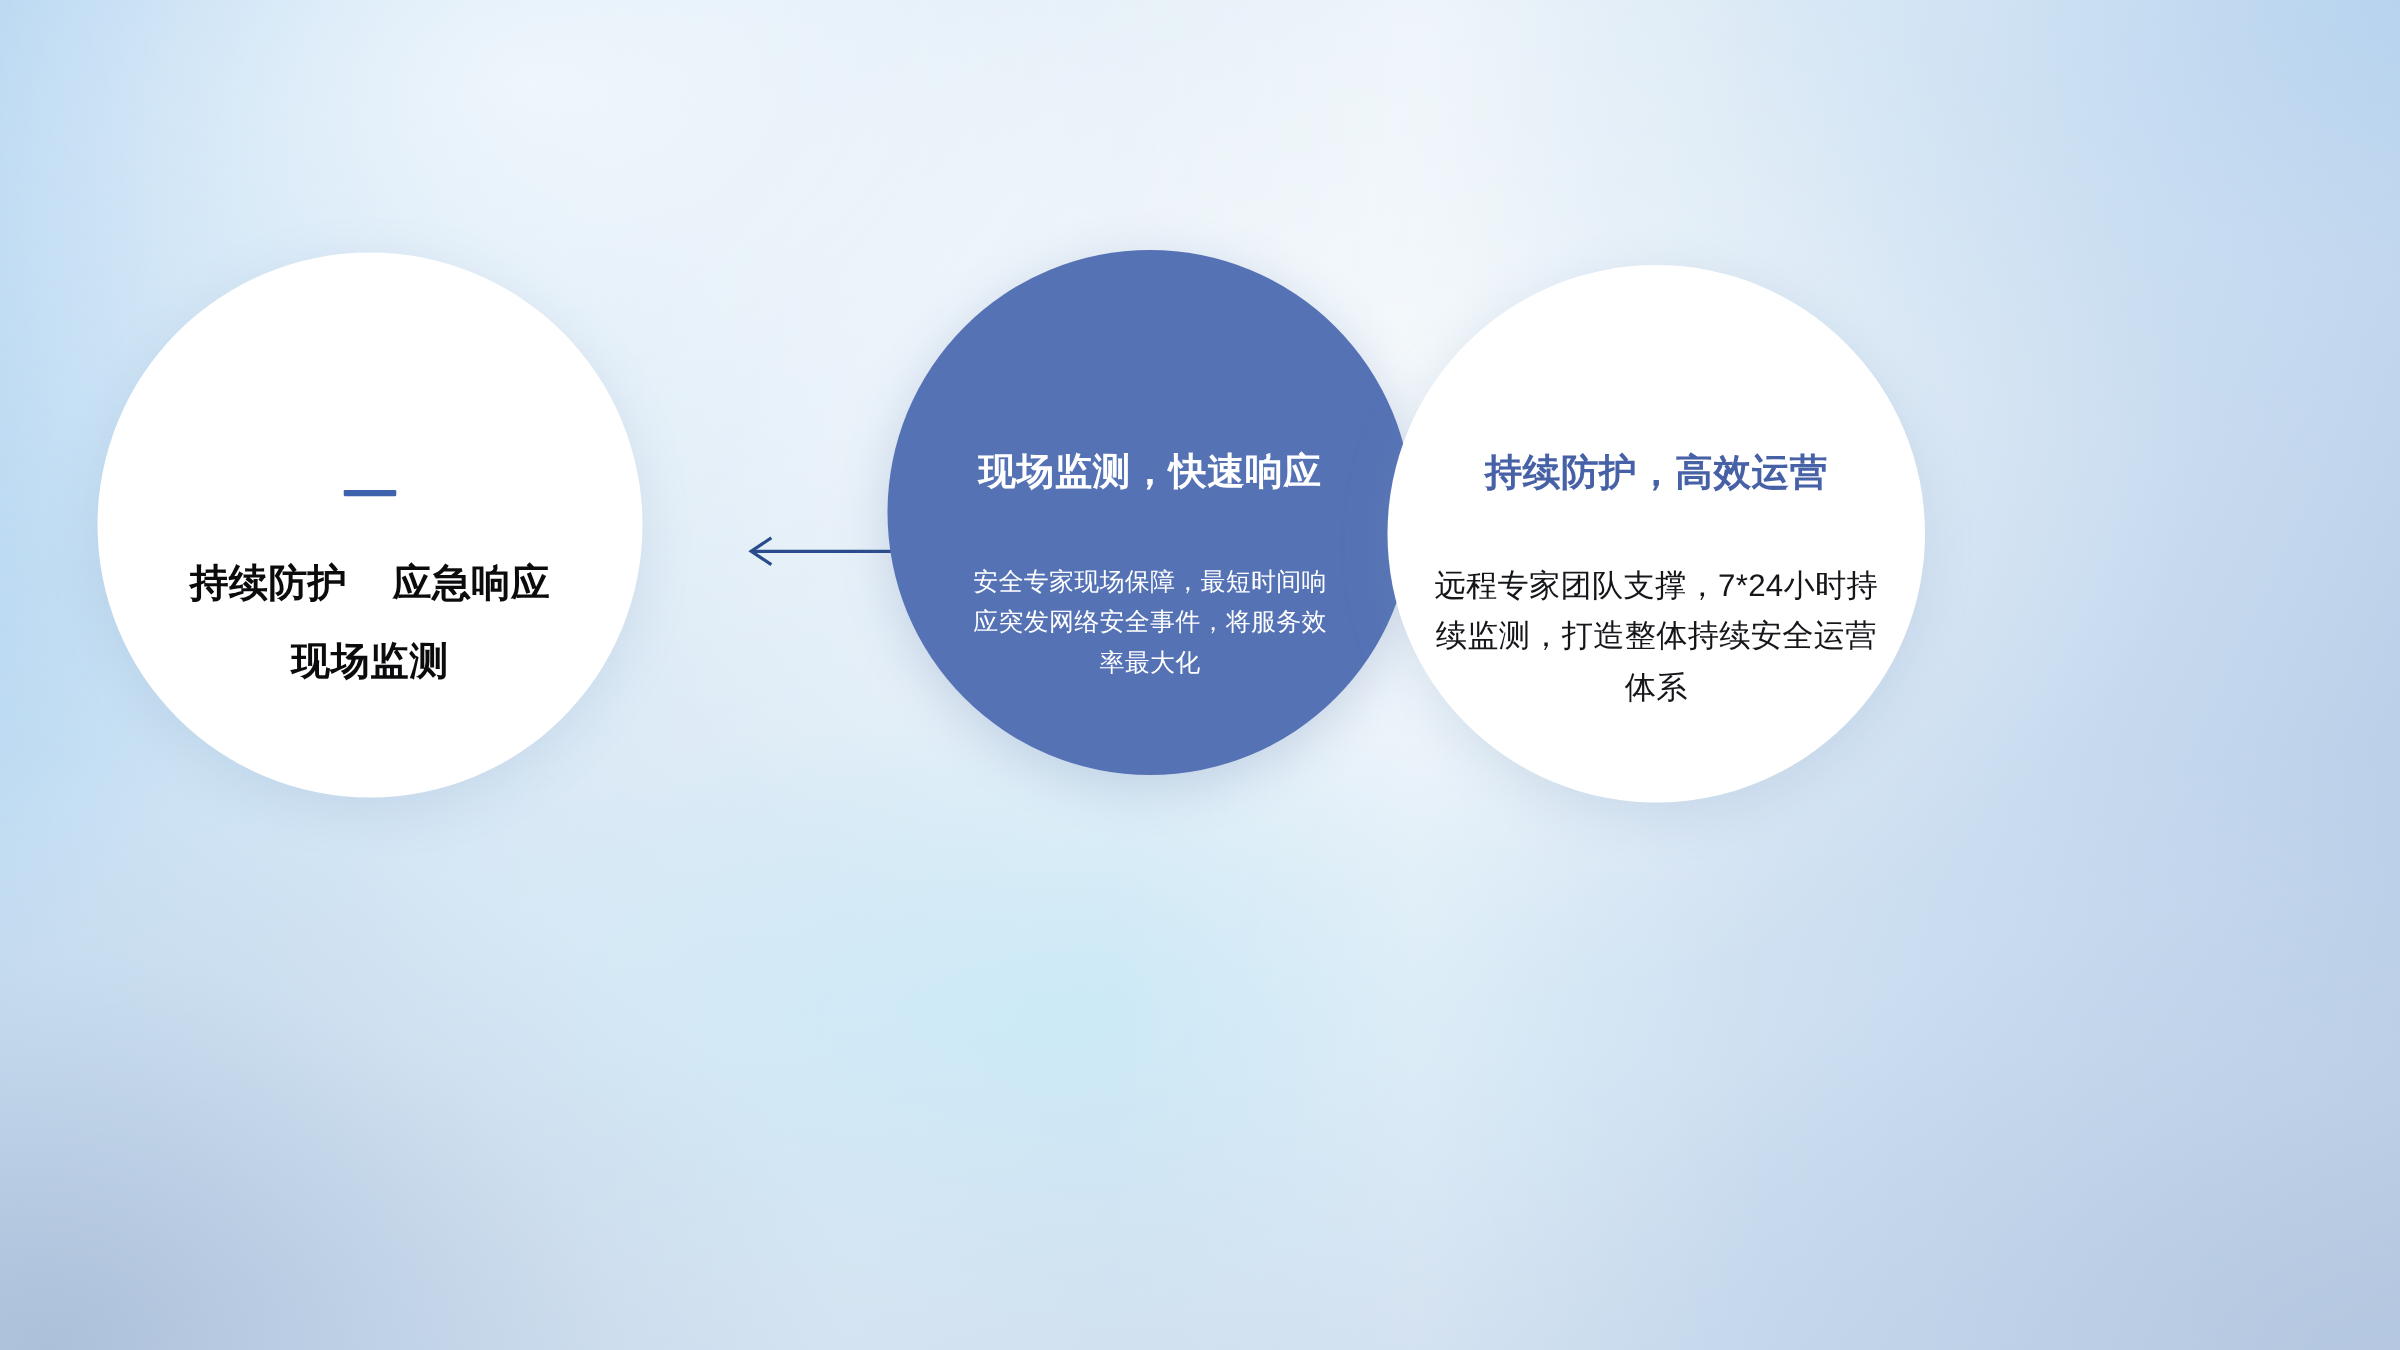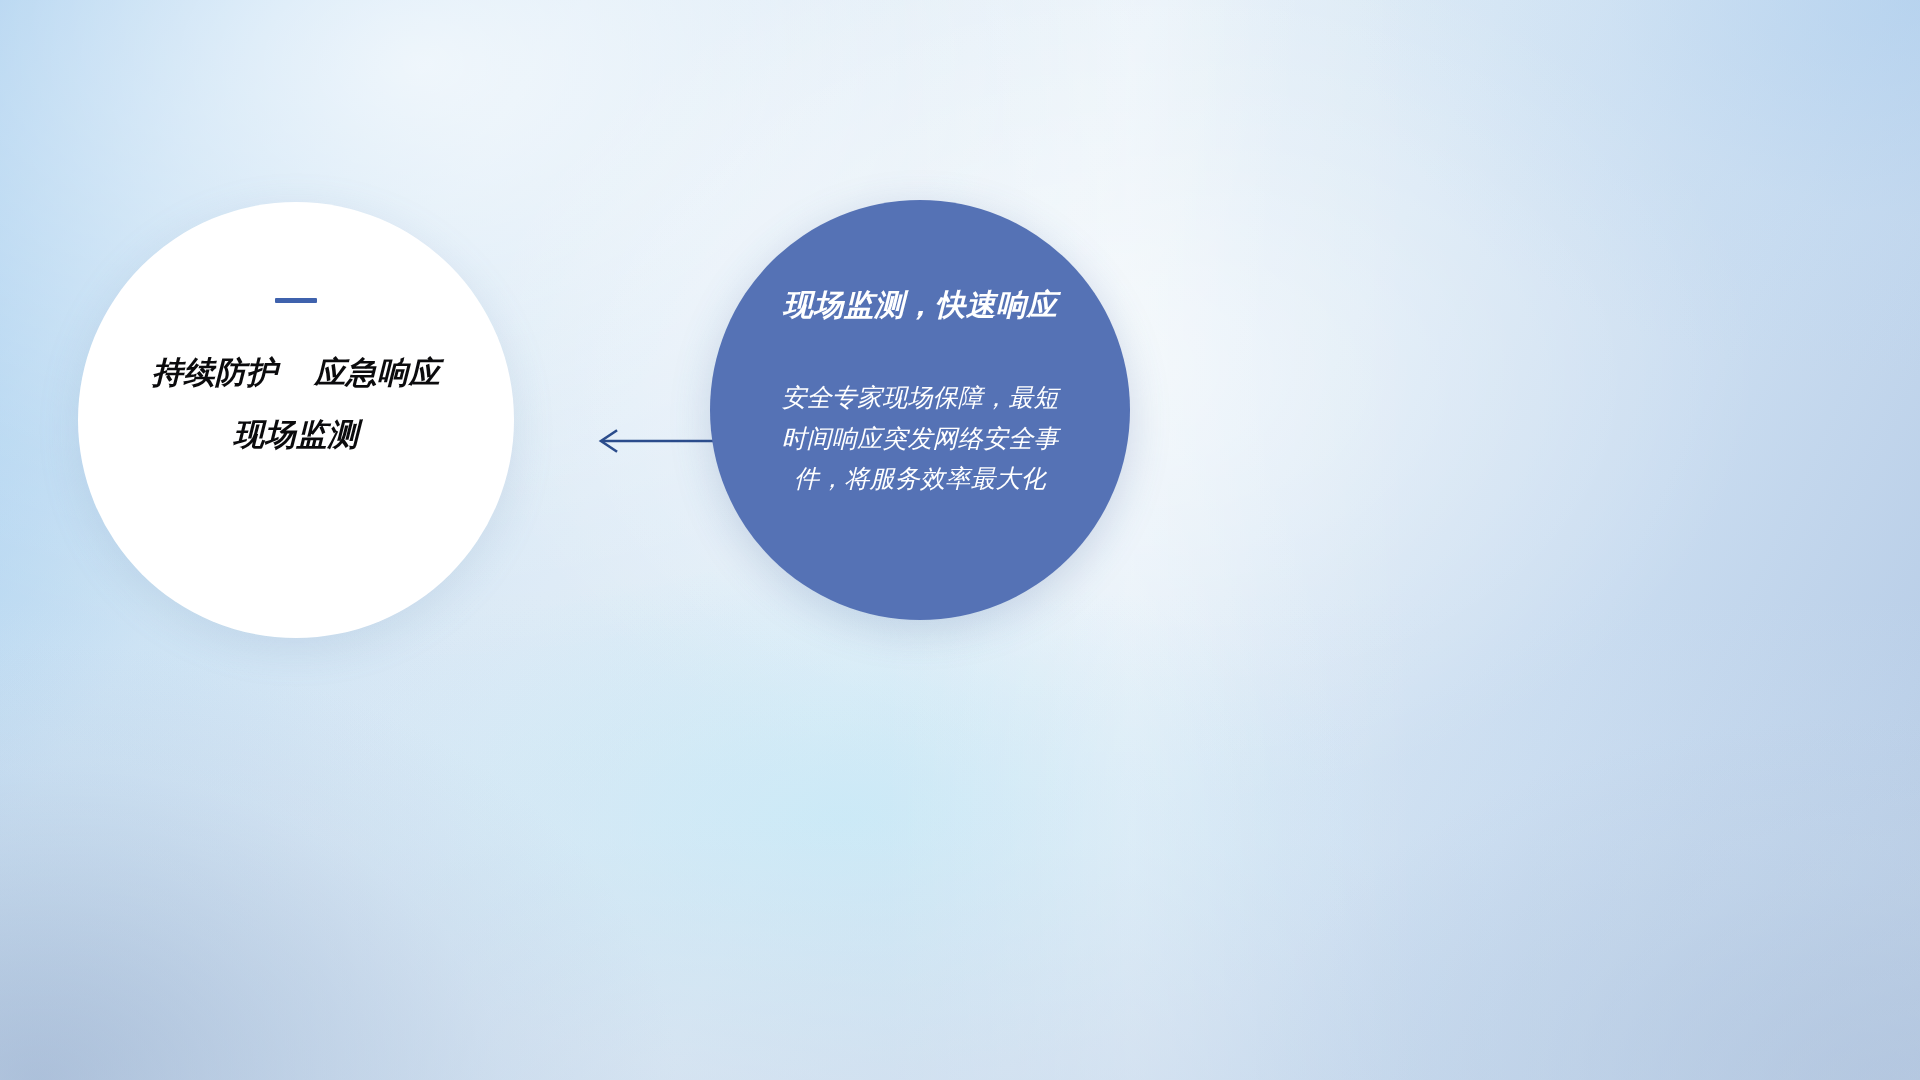--- a/index.html
+++ b/index.html
@@ -118,23 +118,22 @@
   }
 
   
   .circle {
     position: absolute;
     border-radius: 50%;
     box-sizing: border-box;
     display: flex;
     flex-direction: column;
     align-items: center;
-    justify-content: flex-start;
+    justify-content: center;
     text-align: center;
-    font-style: italic;
   }
 
   .circle-left {
     left: 78px;
     top: 202px;
     width: 436px;
     height: 436px;
     background: #ffffff;
     box-shadow: 0 10px 40px rgba(120,150,185,0.18);
   }
@@ -197,21 +196,21 @@
     font-size: 30px;
     font-weight: bold;
     color: #ffffff;
     letter-spacing: 0.5px;
     line-height: 1.1;
     white-space: nowrap;
   }
   .mid-body {
     margin-top: 56px;
     width: 300px;
-    font-size: 25px;
+    font-size: 20px;
     color: #ffffff;
     line-height: 1.62;
     text-align: center;
     letter-spacing: 0.2px;
   }
 
   
   .right-inner {
     width: 100%;
     padding-top: 78px;
@@ -268,14 +267,20 @@
     </div>
   </div>
 
   <div class="circle circle-mid">
     <div class="mid-inner">
       <div class="mid-title">现场监测，快速响应</div>
       <div class="mid-body">安全专家现场保障，最短时间响应突发网络安全事件，将服务效率最大化</div>
     </div>
   </div>
 
+  <div class="circle circle-right">
+    <div class="right-inner">
+      <div class="right-title">持续防护，高效运营</div>
+      <div class="right-body">远程专家团队支撑，7*24小时持续监测，打造整体持续安全运营体系</div>
+    </div>
+  </div>
 
 </div>
 
 </body></html>

